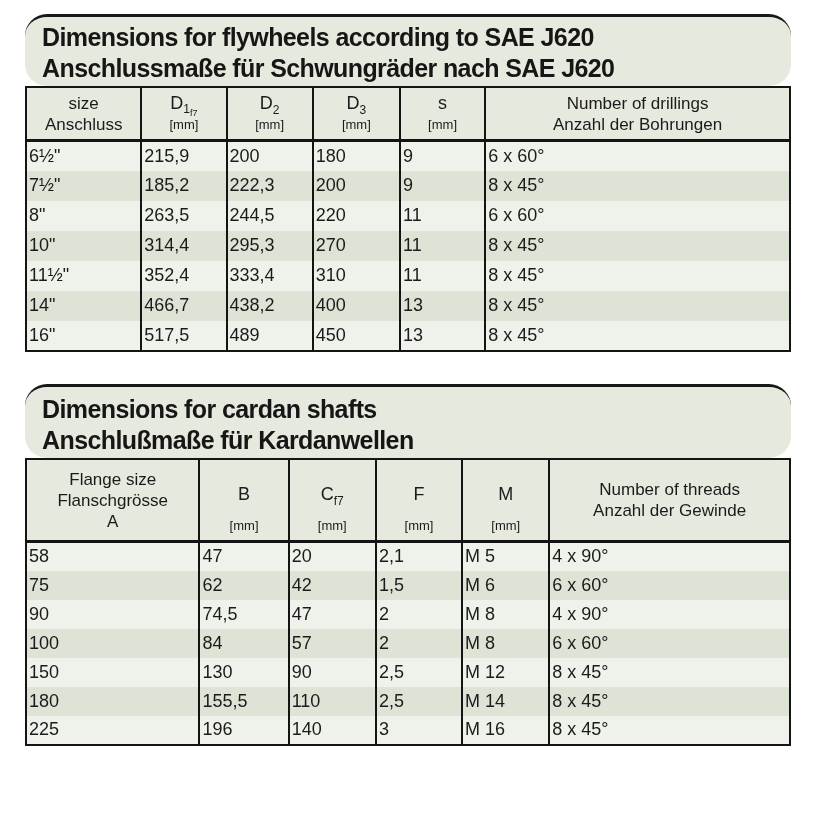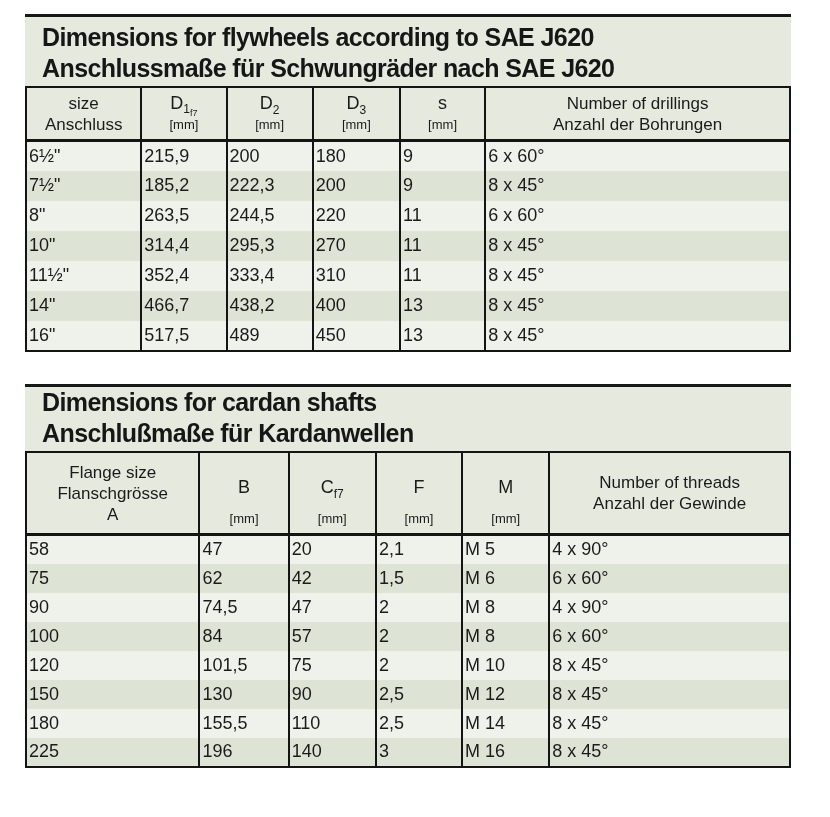--- a/index.html
+++ b/index.html
@@ -18,22 +18,23 @@
 
   .panel-title {
     border-top: 3px solid #181818;
     background: var(--panel-bg, #e5e9de);
     padding: 5px 0 2px 17px;
     font-weight: bold;
     font-size: 25px;
     line-height: 31px;
     letter-spacing: -0.6px;
     color: #161616;
-  }
-  .section-cardan .panel-title { padding-top: 0; }
+    border-radius: 22px;
+  }
+  .section-cardan .panel-title { padding-top: 7px; }
 
   table.data-table {
     border-collapse: collapse;
     table-layout: fixed;
     width: 766px;
     border: 2px solid #141414;
     font-size: 18px;
   }
   .data-table th, .data-table td {
     border-left: 2px solid #141414;
@@ -244,28 +245,20 @@
           </tr>
           <tr>
             <td>100</td>
             <td>84</td>
             <td>57</td>
             <td>2</td>
             <td>M 8</td>
             <td>6 x 60°</td>
           </tr>
           <tr>
-            <td>120</td>
-            <td>101,5</td>
-            <td>75</td>
-            <td>2</td>
-            <td>M 10</td>
-            <td>8 x 45°</td>
-          </tr>
-          <tr>
             <td>150</td>
             <td>130</td>
             <td>90</td>
             <td>2,5</td>
             <td>M 12</td>
             <td>8 x 45°</td>
           </tr>
           <tr>
             <td>180</td>
             <td>155,5</td>

